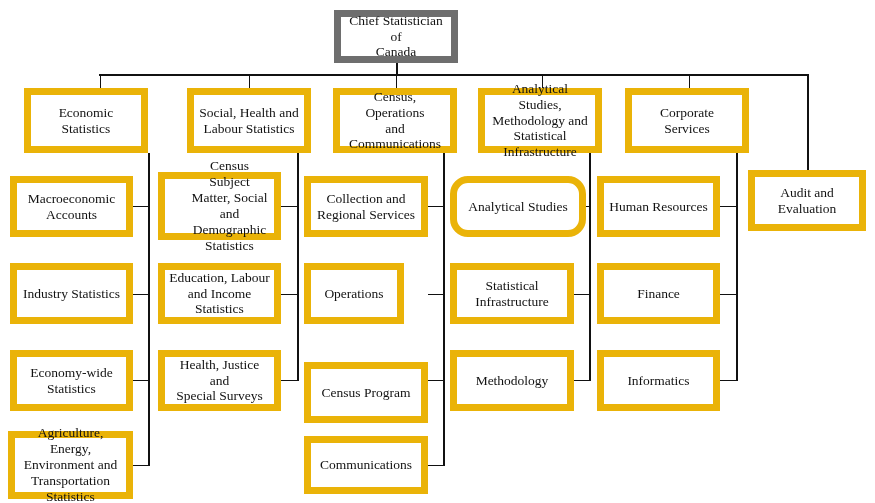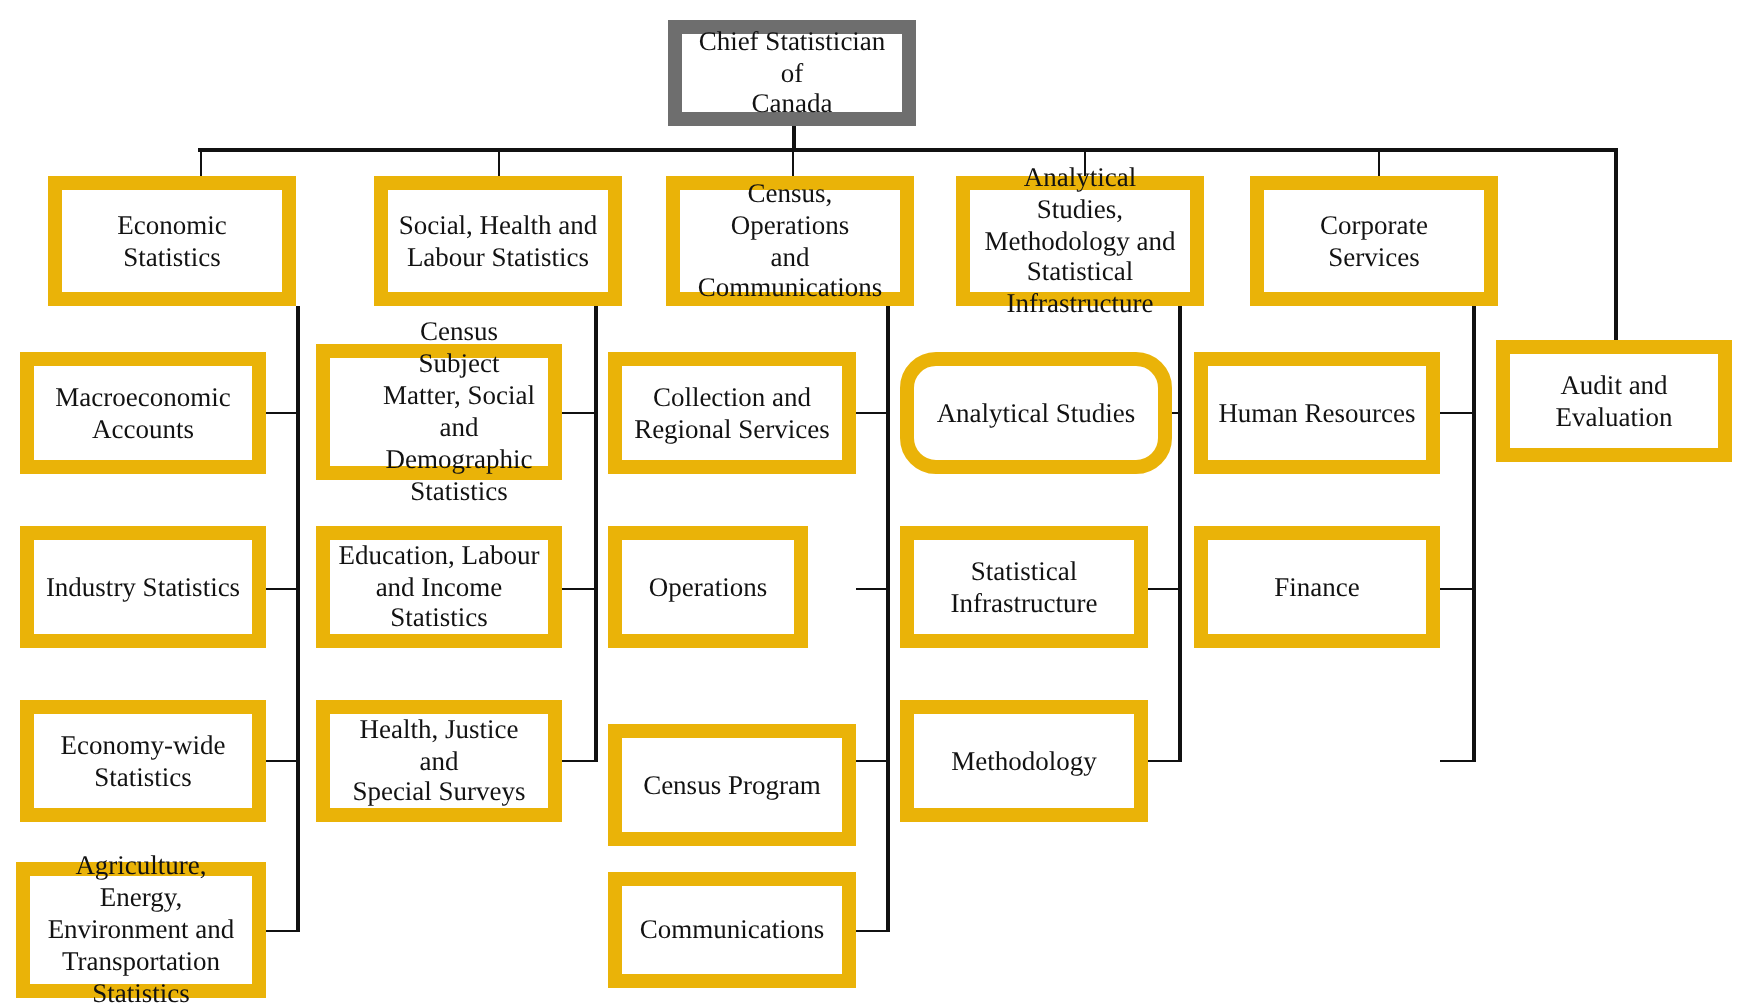--- a/index.html
+++ b/index.html
@@ -170,20 +170,23 @@
   <div class="node" style="left:158px; top:350px; width:123px; height:61px;">
     <span class="label">Health, Justice and
 Special Surveys</span>
   </div>
   <div class="node" style="left:304px; top:350px; width:124px; height:61px;margin-top:12px;">
     <span class="label">Census Program</span>
   </div>
   <div class="node" style="left:450px; top:350px; width:124px; height:61px;">
     <span class="label">Methodology</span>
   </div>
+  <div class="node" style="left:597px; top:350px; width:123px; height:61px;">
+    <span class="label">Informatics</span>
+  </div>
 
   <div class="node" style="left:8px; top:431px; width:125px; height:68px;">
     <span class="label">Agriculture, Energy,
 Environment and
 Transportation
 Statistics</span>
   </div>
   <div class="node" style="left:304px; top:436px; width:124px; height:58px;">
     <span class="label">Communications</span>
   </div>

